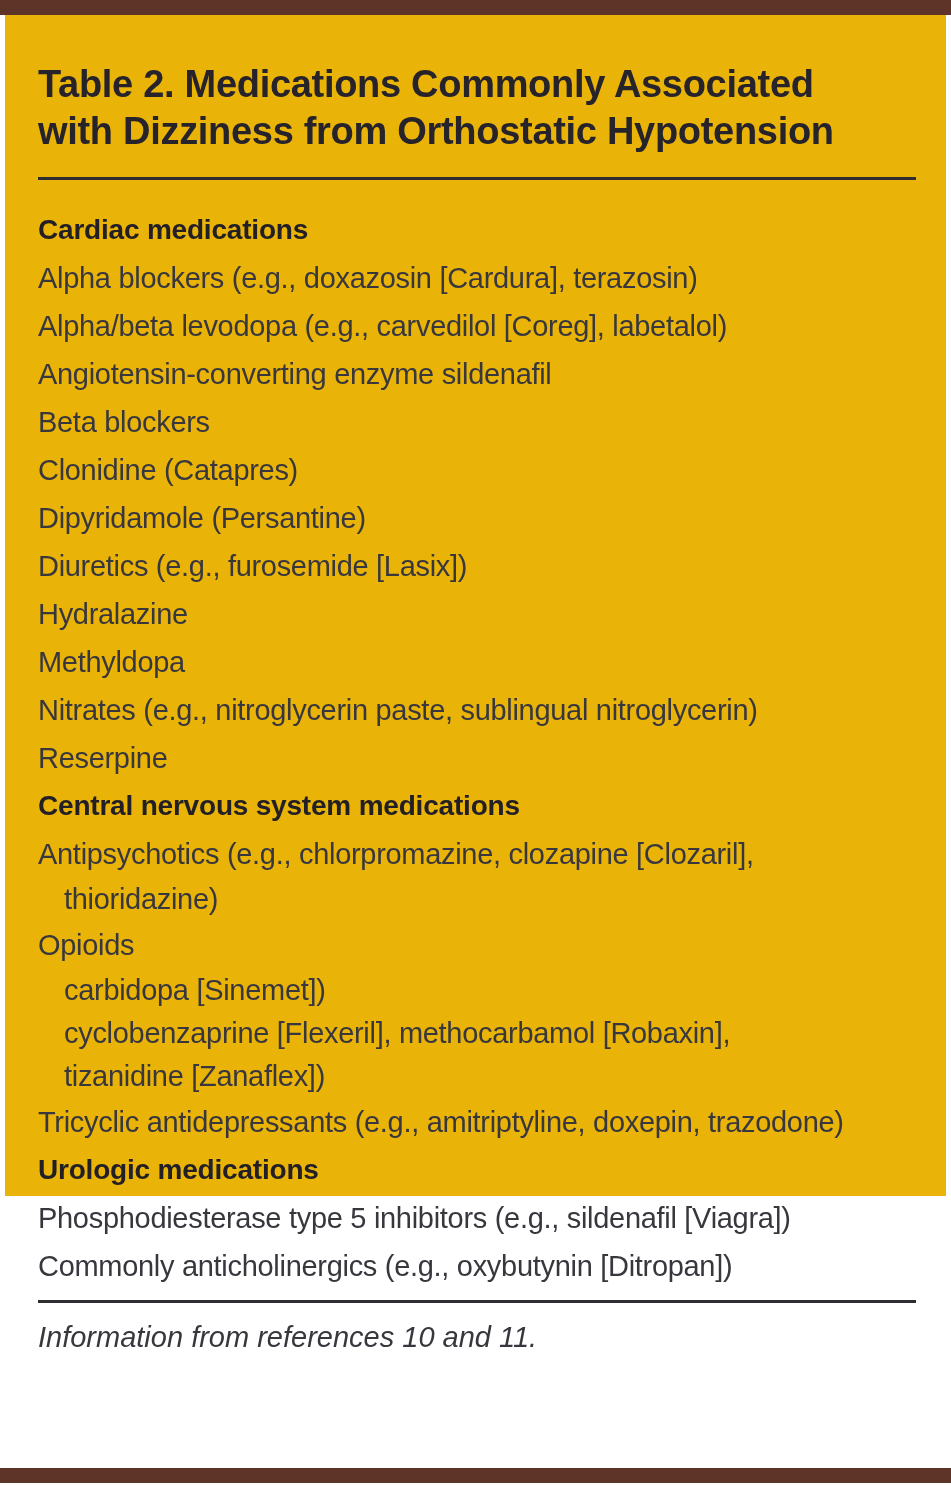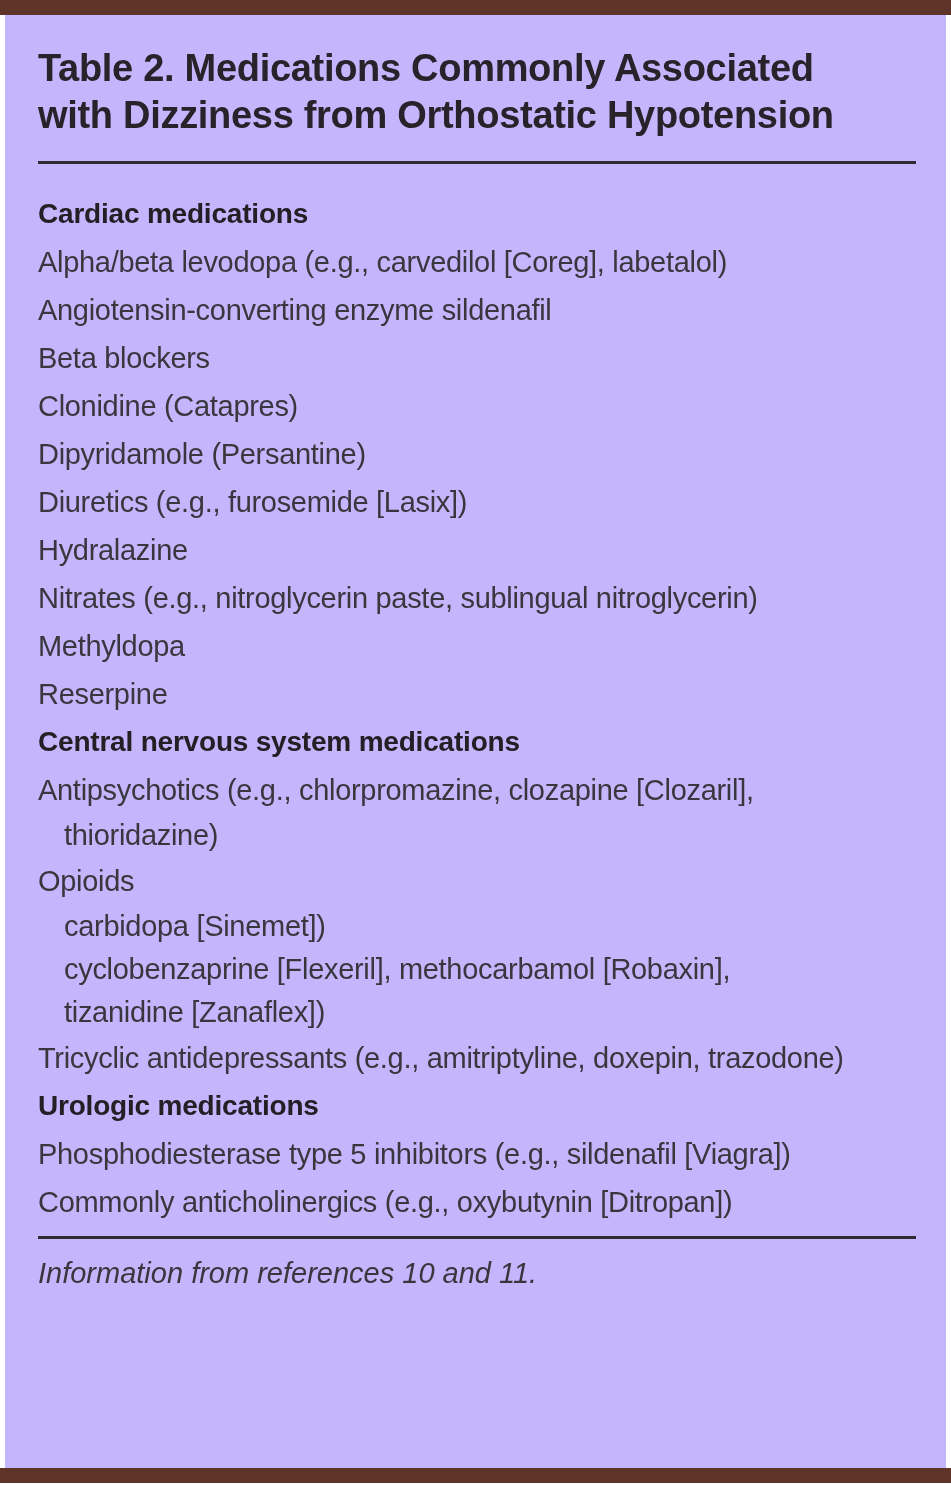--- a/index.html
+++ b/index.html
@@ -16,24 +16,24 @@
     left: 0; right: 0;
     height: 15px;
     background: #5e3428;
   }
   .accent-bar.top { top: 0; }
   .accent-bar.bottom { top: 1468px; }
   .panel {
     position: absolute;
     left: 5px; right: 5px;
     top: 15px;
-    height: 1453px;
-    background: #c4b5fd;
+    height: 1181px;
+    background: #eab308;
     box-sizing: border-box;
-    padding: 0 30px 0 33px;
+    padding: 16px 30px 0 33px;
   }
   .table-title {
     margin: 30px 0 0 0;
     font-size: 38px;
     font-weight: bold;
     line-height: 47px;
     letter-spacing: -0.3px;
     color: #26232a;
   }
   .title-line { display: block; white-space: nowrap; }
@@ -84,20 +84,23 @@
       <span class="title-line">Table 2. Medications Commonly Associated</span>
       <span class="title-line">with Dizziness from Orthostatic Hypotension</span>
     </h1>
 
     <div class="rule"></div>
 
     <div class="table-body">
 
       <div class="sec-header">Cardiac medications</div>
       <div>
+          <span class="line">Alpha blockers (e.g., doxazosin [Cardura], terazosin)</span>
+        </div>
+      <div>
           <span class="line">Alpha/beta levodopa (e.g., carvedilol [Coreg], labetalol)</span>
         </div>
       <div>
           <span class="line">Angiotensin-converting enzyme sildenafil</span>
         </div>
       <div>
           <span class="line">Beta blockers</span>
         </div>
       <div>
           <span class="line">Clonidine (Catapres)</span>
@@ -105,24 +108,24 @@
       <div>
           <span class="line">Dipyridamole (Persantine)</span>
         </div>
       <div>
           <span class="line">Diuretics (e.g., furosemide [Lasix])</span>
         </div>
       <div>
           <span class="line">Hydralazine</span>
         </div>
       <div>
-          <span class="line">Nitrates (e.g., nitroglycerin paste, sublingual nitroglycerin)</span>
+          <span class="line">Methyldopa</span>
         </div>
       <div>
-          <span class="line">Methyldopa</span>
+          <span class="line">Nitrates (e.g., nitroglycerin paste, sublingual nitroglycerin)</span>
         </div>
       <div>
           <span class="line">Reserpine</span>
         </div>
 
       <div class="sec-header">Central nervous system medications</div>
       <div>
         <span class="line">Antipsychotics (e.g., chlorpromazine, clozapine [Clozaril],</span>
         <span class="line cont">thioridazine)</span>
       </div>

